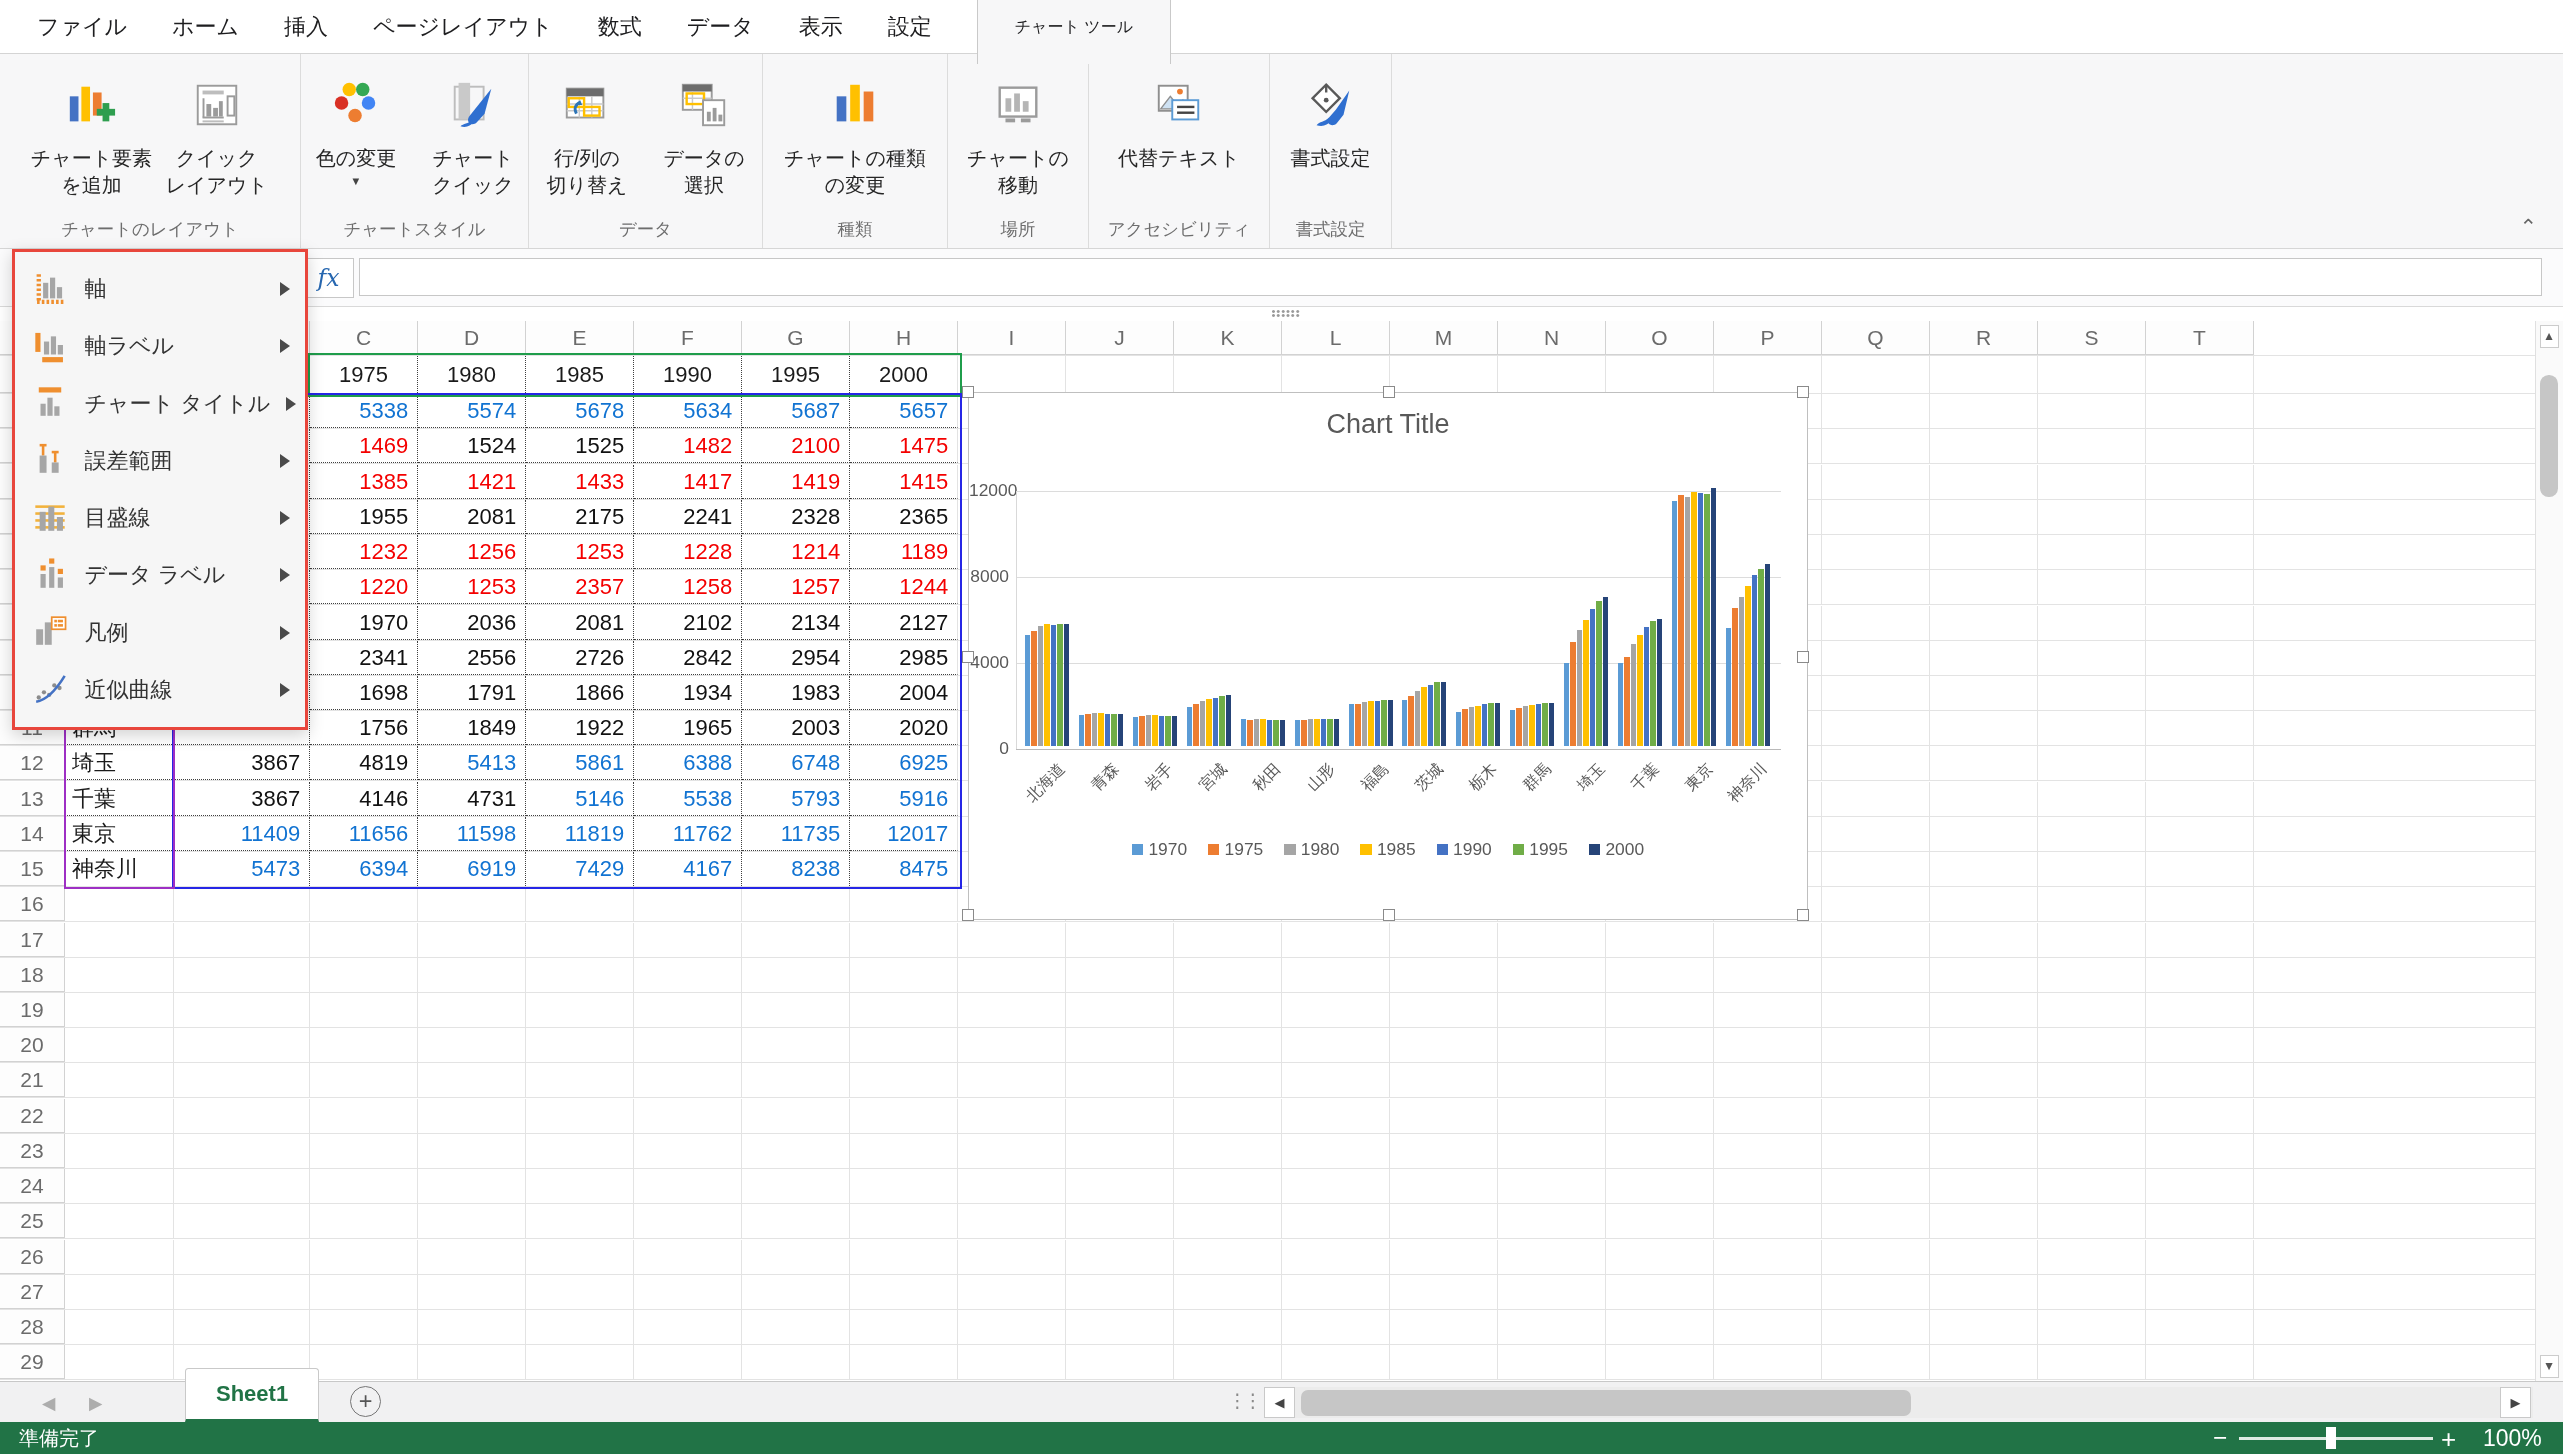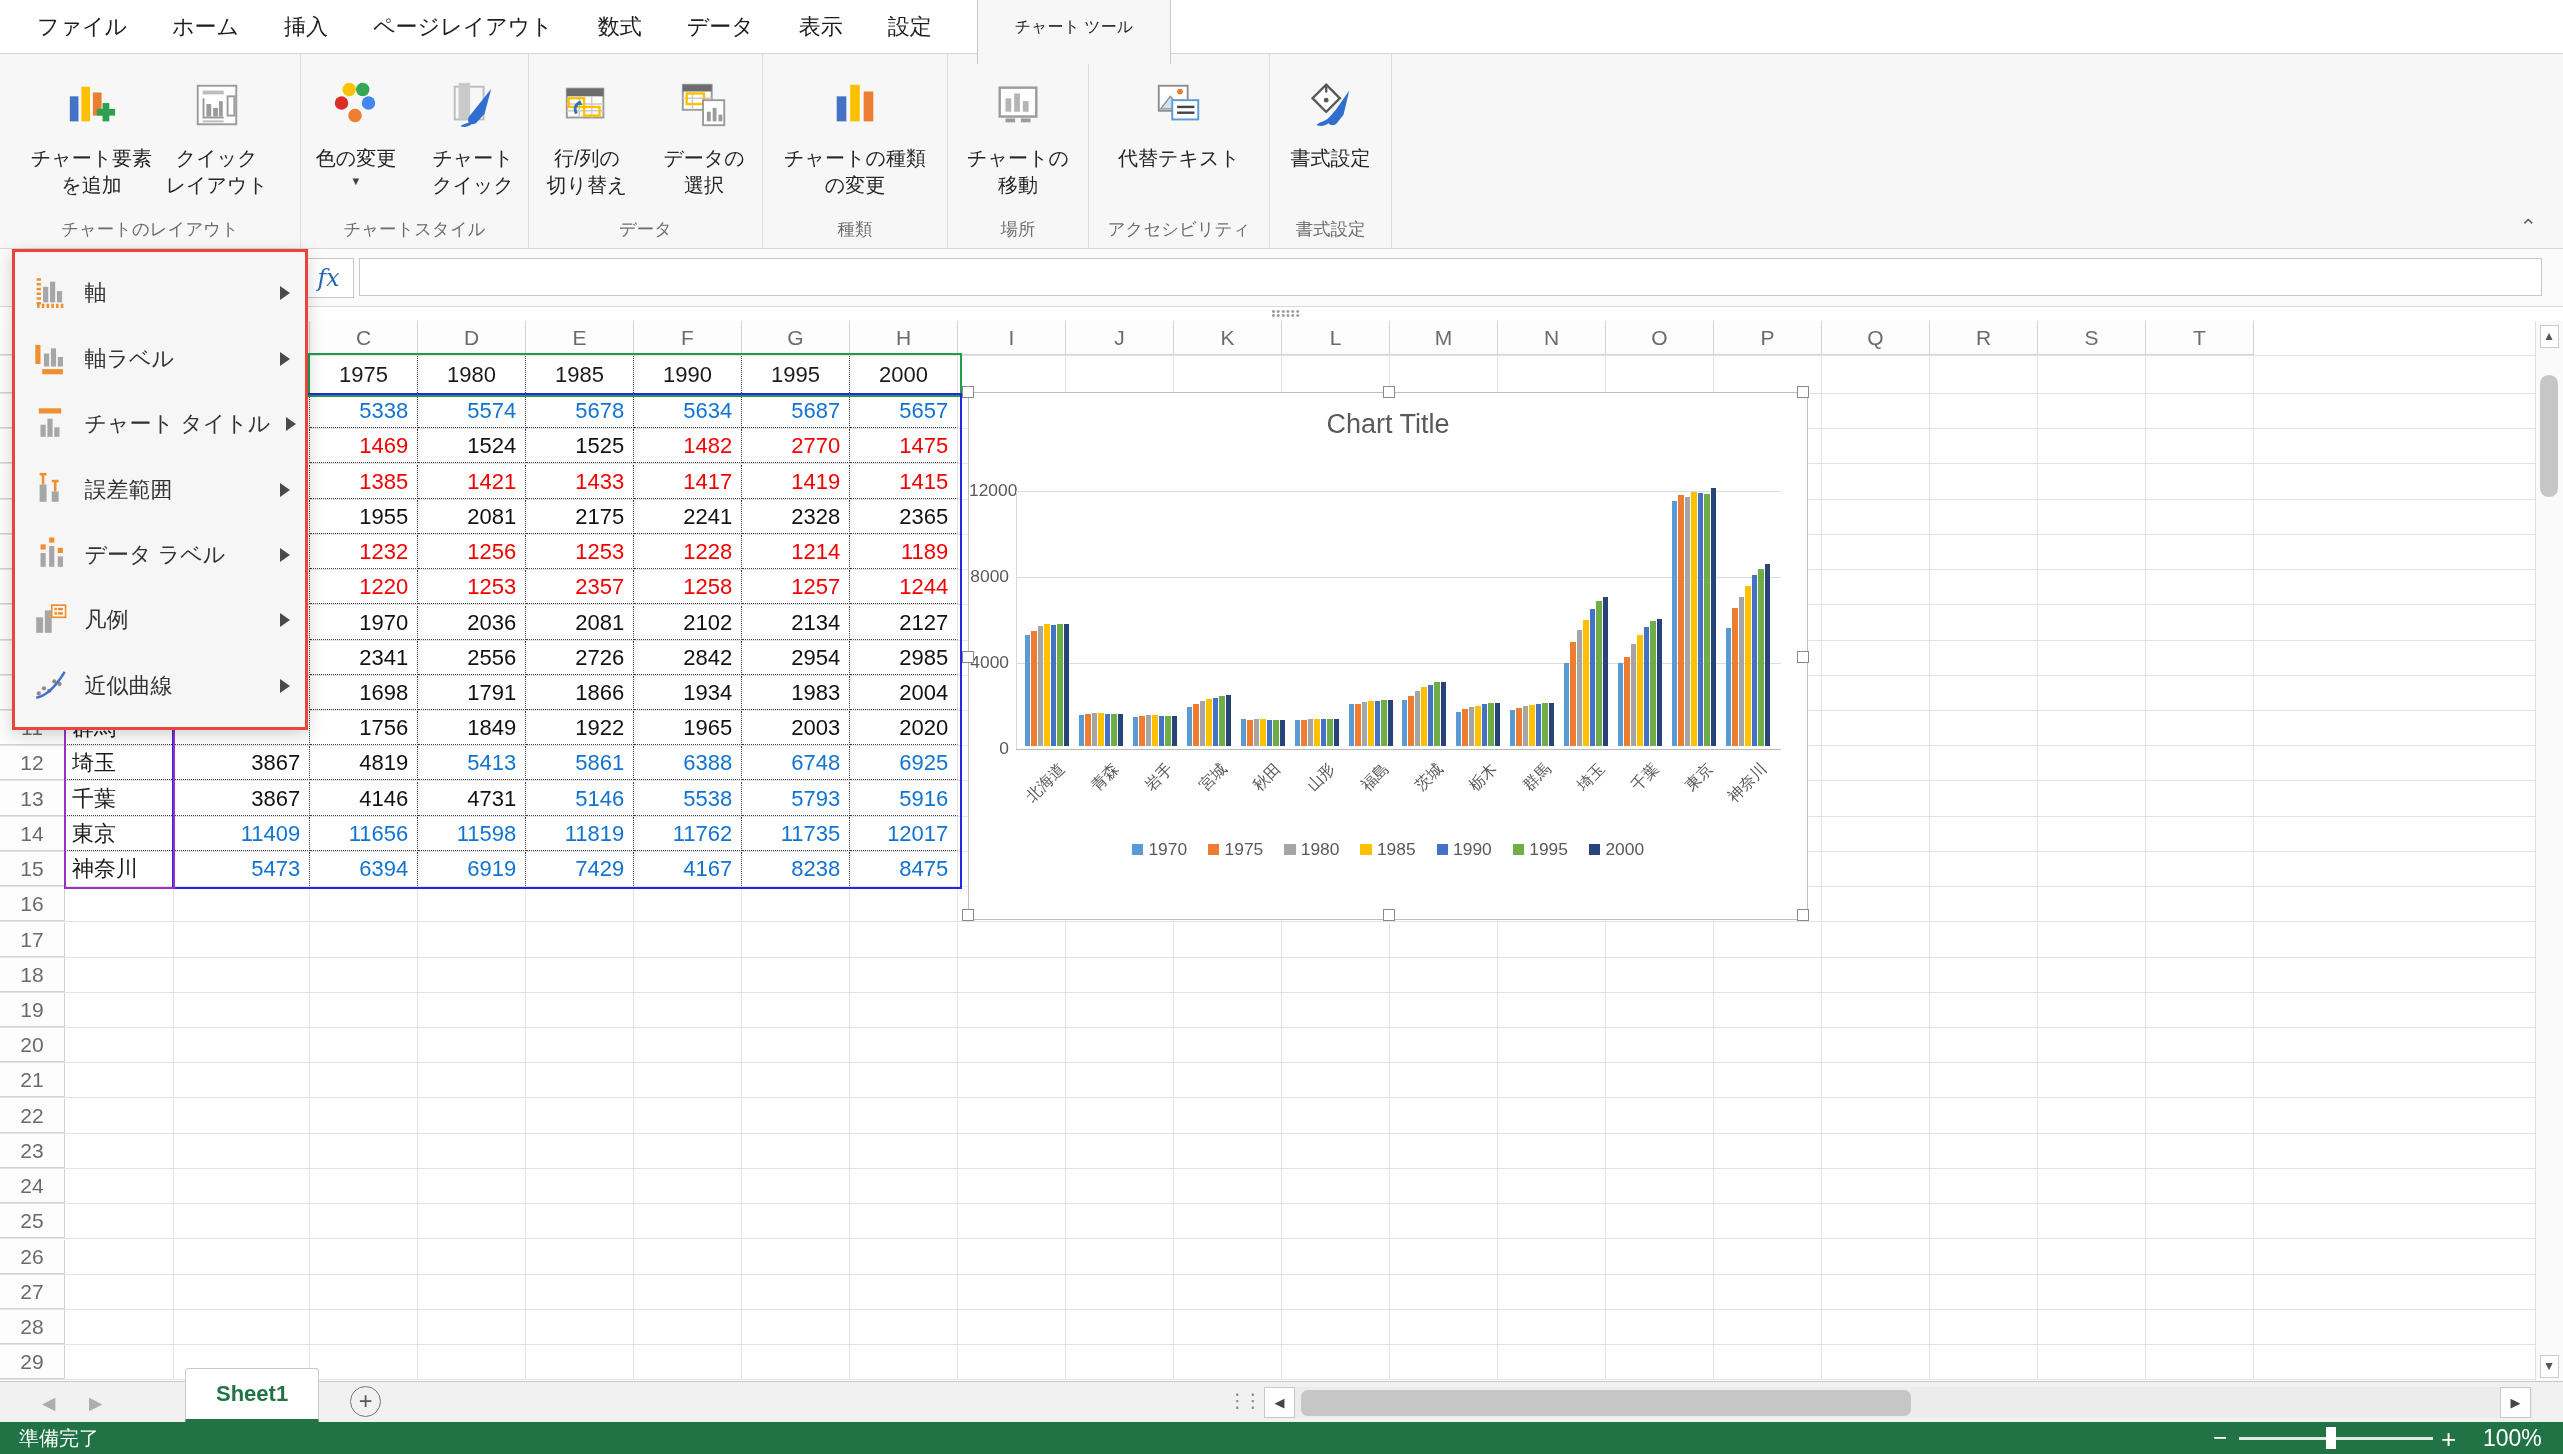--- a/index.html
+++ b/index.html
@@ -390,21 +390,21 @@
         <div class="gcell" style="width: 108px;"></div>
       </div>
       <div class="grow" style="top: 108px; height: 35px;">
         <div class="gcell gh" style="width: 65px;">3</div>
         <div class="gcell txt" style="width: 109px;"></div>
         <div class="gcell num tb-r tb-b" style="width: 136px;"></div>
         <div class="gcell num v-red tb-r tb-b" style="width: 108px;">1469</div>
         <div class="gcell num v-black tb-r tb-b" style="width: 108px;">1524</div>
         <div class="gcell num v-black tb-r tb-b" style="width: 108px;">1525</div>
         <div class="gcell num v-red tb-r tb-b" style="width: 108px;">1482</div>
-        <div class="gcell num v-red tb-r tb-b" style="width: 108px;">2770</div>
+        <div class="gcell num v-red tb-r tb-b" style="width: 108px;">2100</div>
         <div class="gcell num v-red tb-b" style="width: 108px;">1475</div>
         <div class="gcell" style="width: 108px;"></div>
         <div class="gcell" style="width: 108px;"></div>
         <div class="gcell" style="width: 108px;"></div>
         <div class="gcell" style="width: 108px;"></div>
         <div class="gcell" style="width: 108px;"></div>
         <div class="gcell" style="width: 108px;"></div>
         <div class="gcell" style="width: 108px;"></div>
         <div class="gcell" style="width: 108px;"></div>
         <div class="gcell" style="width: 108px;"></div>
@@ -1251,20 +1251,37 @@
             <g stroke="#ef8f2f" stroke-width="3">
               <line x1="14" y1="6" x2="14" y2="18"></line>
               <line x1="10" y1="6" x2="18" y2="6"></line>
               <line x1="28" y1="14" x2="28" y2="26"></line>
               <line x1="24" y1="14" x2="32" y2="14"></line>
             </g>
             <rect x="10" y="18" width="8" height="20" fill="#a6a6a6"></rect>
             <rect x="24" y="26" width="8" height="12" fill="#a6a6a6"></rect>
           </svg></span>
         <span class="mnlabel">誤差範囲</span>
+        <span class="mnarrow"></span>
+      </div>
+      <div class="mnitem">
+        <span><svg viewBox="0 0 44 44">
+            <g stroke="#f2b23c" stroke-width="3">
+              <line x1="5" y1="10" x2="39" y2="10"></line>
+              <line x1="5" y1="18" x2="39" y2="18"></line>
+              <line x1="5" y1="26" x2="39" y2="26"></line>
+              <line x1="5" y1="34" x2="39" y2="34"></line>
+            </g>
+            <g fill="#a6a6a6">
+              <rect x="10" y="16" width="7" height="22"></rect>
+              <rect x="20" y="10" width="7" height="28"></rect>
+              <rect x="30" y="22" width="7" height="16"></rect>
+            </g>
+          </svg></span>
+        <span class="mnlabel">目盛線</span>
         <span class="mnarrow"></span>
       </div>
       <div class="mnitem">
         <span><svg viewBox="0 0 44 44">
             <g fill="#ef8f2f">
               <rect x="11" y="12" width="6" height="6"></rect>
               <rect x="21" y="4" width="6" height="6"></rect>
               <rect x="31" y="16" width="6" height="6"></rect>
             </g>
             <g fill="#a6a6a6">

